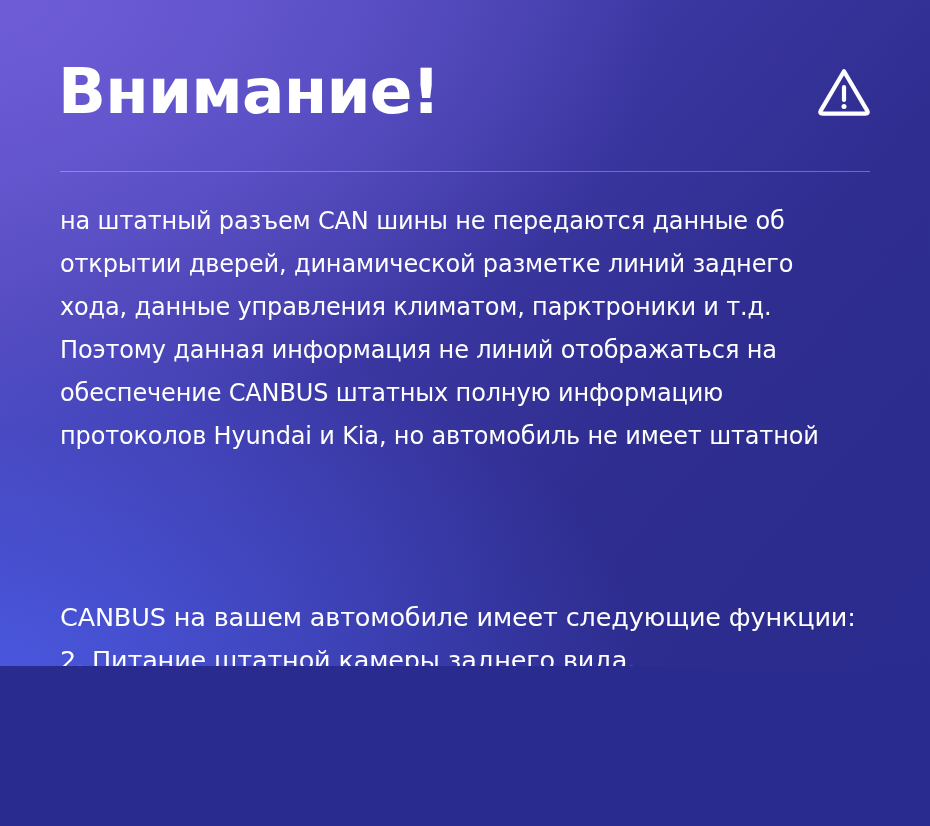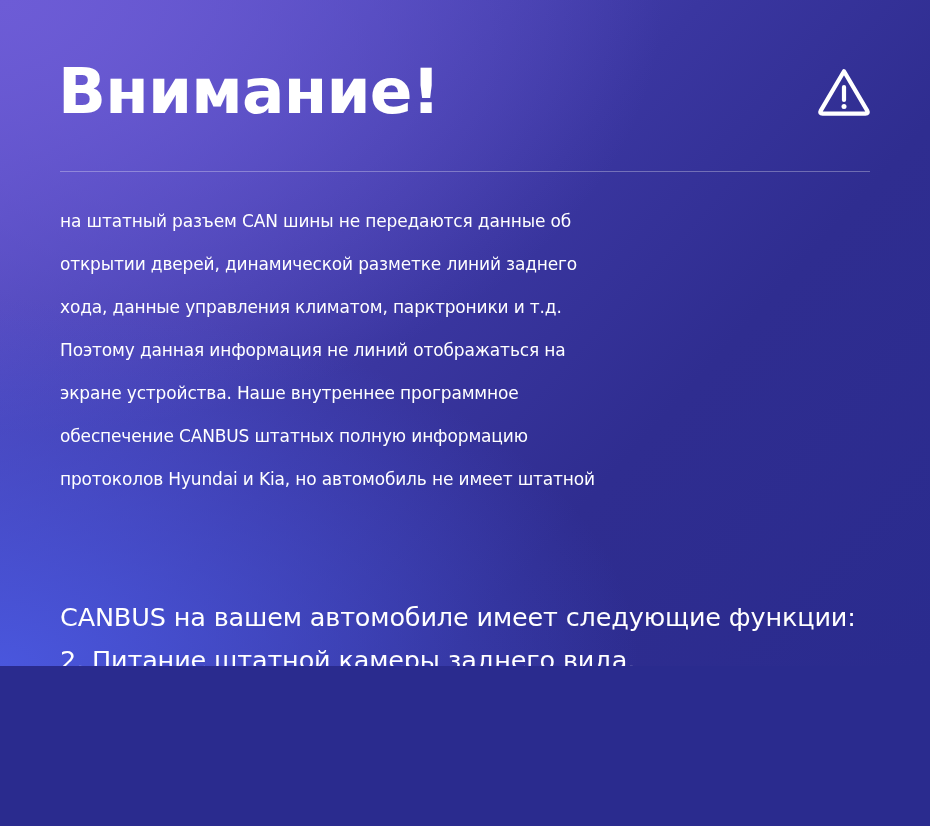--- a/index.html
+++ b/index.html
@@ -64,21 +64,21 @@
   
   .body-block {
     position: absolute;
     left: 60px;
     right: 48px;
     top: 200px;
   }
   .para {
     margin: 0;
     color: #ffffff;
-    font-size: 17px;
+    font-size: 24px;
     line-height: 43px;
     font-weight: 400;
     letter-spacing: -0.15px;
   }
   .para .ln { display: block; white-space: nowrap; }
 
   .list-block {
     position: absolute;
     left: 60px;
     right: 48px;
@@ -125,21 +125,20 @@
   </div>
 
   <div class="divider"></div>
 
   <div class="body-block">
     <p class="para">
       <span class="ln">на штатный разъем CAN шины не передаются данные об</span>
       <span class="ln">открытии дверей, динамической разметке линий заднего</span>
       <span class="ln">хода, данные управления климатом, парктроники и т.д.</span>
       <span class="ln">Поэтому данная информация не линий отображаться на</span>
-      <span class="ln">экране устройства. Наше внутреннее программное</span>
       <span class="ln">обеспечение CANBUS штатных полную информацию</span>
       <span class="ln">протоколов Hyundai и Kia, но автомобиль не имеет штатной</span>
     </p>
   </div>
 
   <div class="list-block">
     <p class="list-intro">CANBUS на вашем автомобиле имеет следующие функции:</p>
     <ul class="list">
       <li>2. Питание штатной камеры заднего вида.</li>
     </ul>

